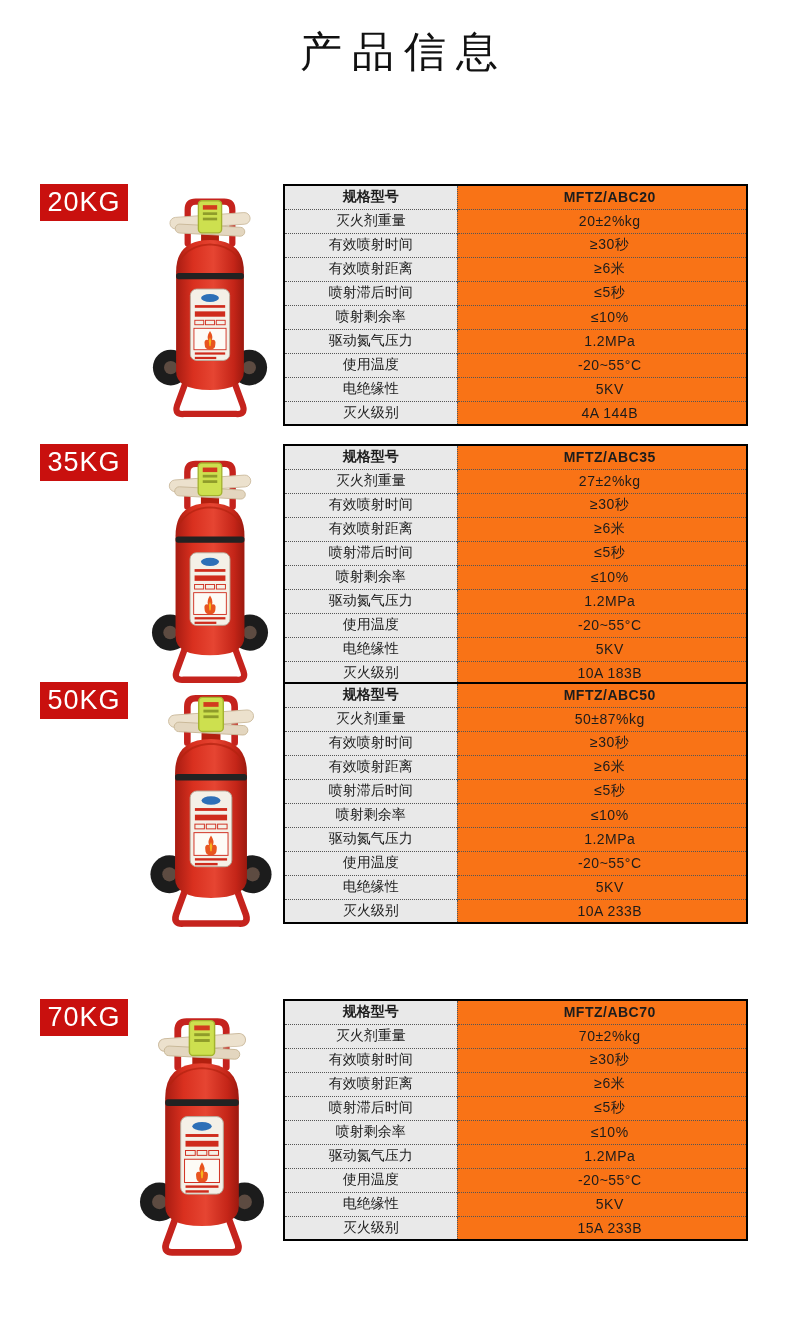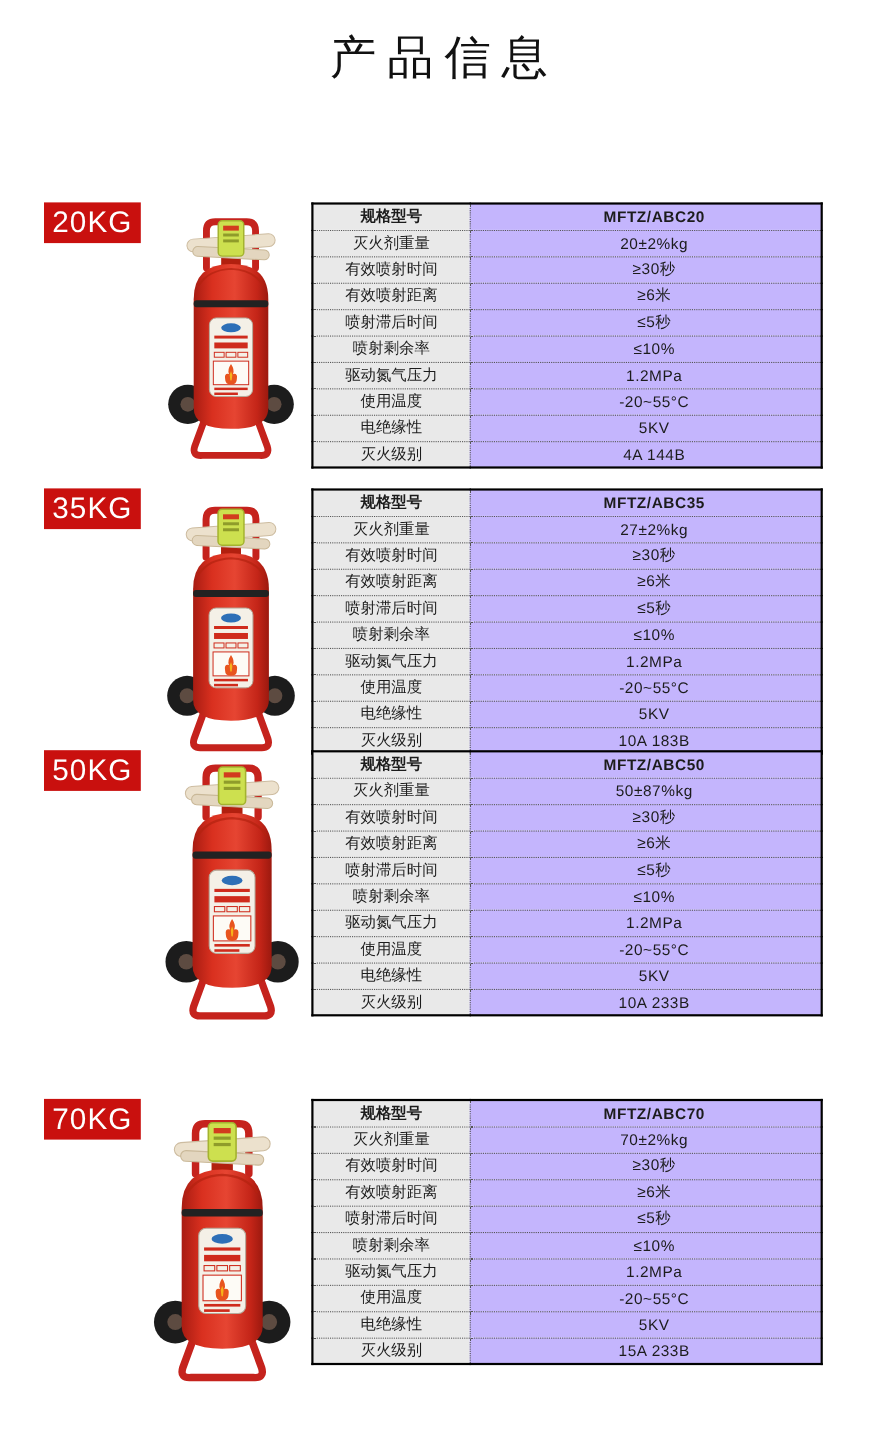--- a/index.html
+++ b/index.html
@@ -53,22 +53,22 @@
     border: 2px solid #000;
     table-layout: fixed;
   }
   .spec-table td, .spec-table th {
     height: 24px; padding: 0 4px;
     font-size: 14px; text-align: center; vertical-align: middle;
     border-top: 1px dotted #555;
     color: #1c1c1c; font-weight: 400;
   }
   .spec-table tr:first-child td, .spec-table tr:first-child th { border-top: none; }
-  .spec-table .label-cell { width: 143px; background: #e9e9e9; }
-  .spec-table .value-cell { border-left: 1px dotted #555; background: #c4b5fd; letter-spacing: 0.5px; padding-left: 20px; }
+  .spec-table .label-cell { width: 173px; background: #e9e9e9; }
+  .spec-table .value-cell { border-left: 1px dotted #555; background: #f97316; letter-spacing: 0.5px; padding-left: 20px; }
   .spec-table tr.head-row .label-cell,
   .spec-table tr.head-row .value-cell { font-weight: 700; font-size: 14px; }
 </style>
 </head>
 <body>
 
 <div class="page">
   <header class="page-header">
     <h1 class="page-title">产品信息</h1>
   </header>

